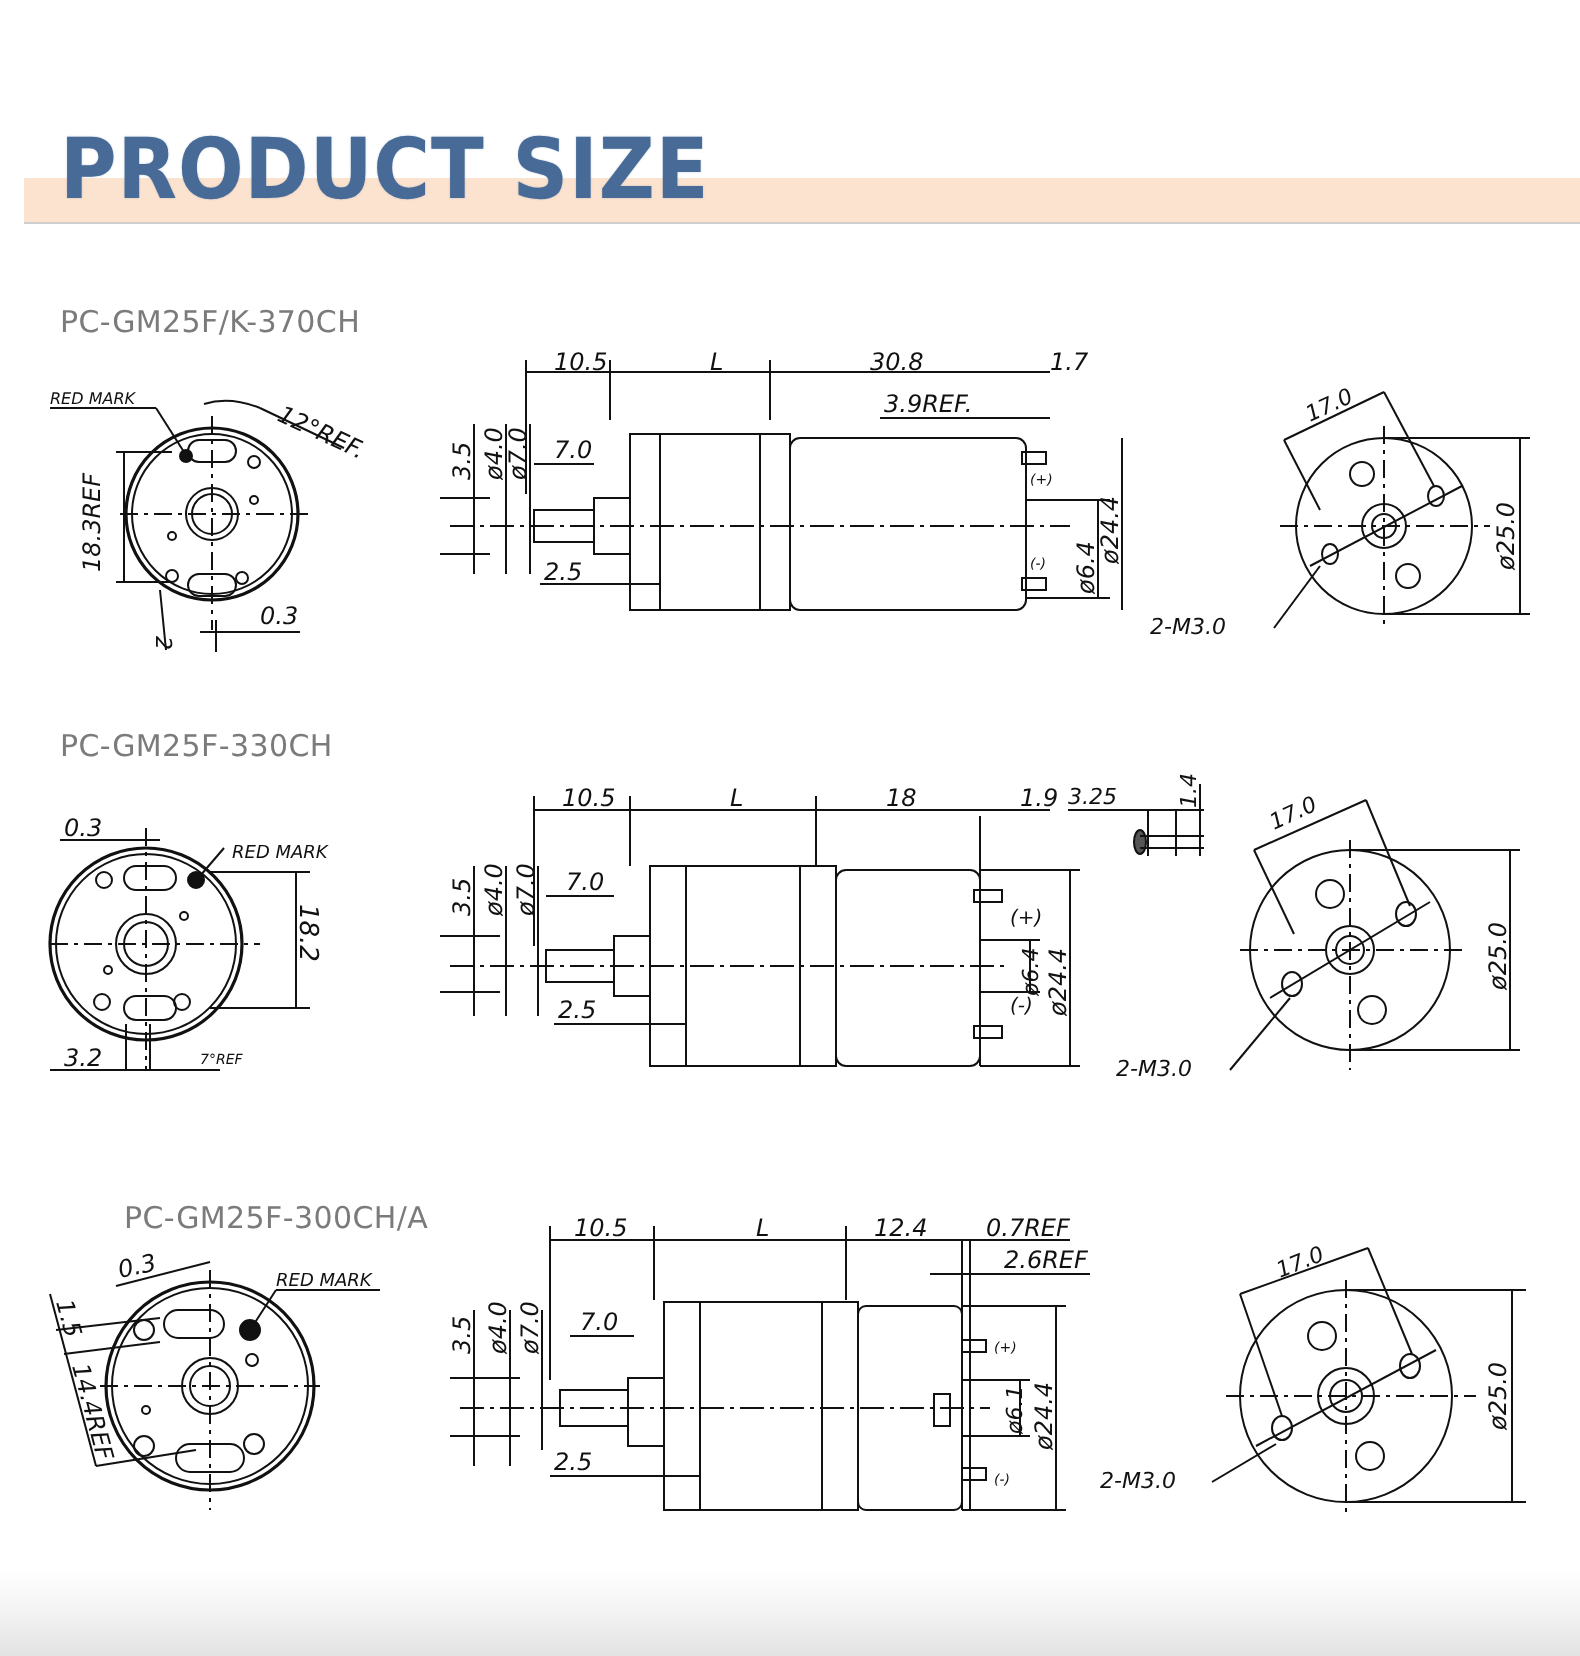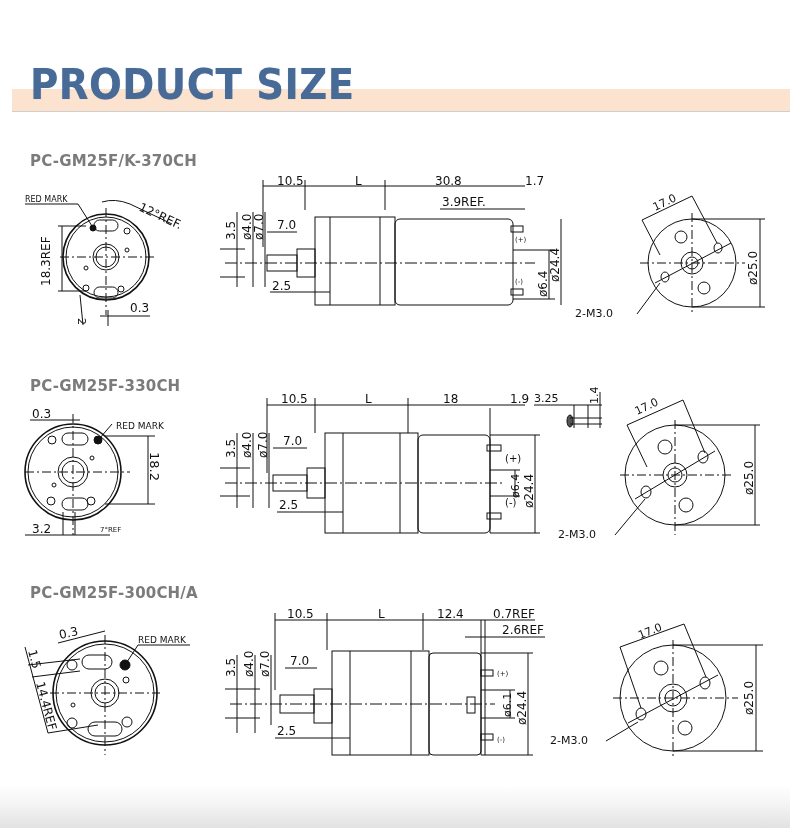--- a/index.html
+++ b/index.html
@@ -14,24 +14,24 @@
   }
   .page-title {
     position:absolute; left:30px; top:60px;
     font-family:"DejaVu Sans", sans-serif; font-weight:bold;
     font-size:42px; letter-spacing:0.5px; color:#476a96;
     transform:scaleX(0.92); transform-origin:left top;
     text-shadow:0 0 1px rgba(71,106,150,0.4);
   }
   .model-label {
     position:absolute; left:30px;
-    font-family:"DejaVu Sans", sans-serif; font-weight:bold;
+    font-family:"DejaVu Sans", sans-serif; font-weight:normal;
     font-size:15px; color:#7b7b7b; letter-spacing:0.2px;
   }
-  .drawing { position:absolute; }
+  .drawing { position:absolute;font-style:italic; }
   .drawing svg { display:block; overflow:visible; }
   svg text { font-family:"DejaVu Sans", sans-serif; fill:#111; }
   .footer-fade {
     position:absolute; left:0; top:785px; width:790px; height:43px;
     background:linear-gradient(to bottom, #ffffff 0%, #f4f4f4 45%, #e2e2e2 100%);
   }
 </style>
 </head>
 <body>
 
@@ -136,21 +136,21 @@
   <text x="80" y="26" font-size="11" stroke="none" transform="rotate(-25 80 26)">17.0</text>
   <line x1="117" y1="34" x2="190" y2="34"></line>
   <line x1="117" y1="122" x2="190" y2="122"></line>
   <line x1="185" y1="34" x2="185" y2="122"></line>
   <text x="182" y="100" font-size="12" stroke="none" transform="rotate(-90 182 100)">ø25.0</text>
   <line x1="62" y1="129" x2="85" y2="98"></line>
   <text x="0" y="132" font-size="11" stroke="none">2-M3.0</text>
 </svg>
 </div>
 
-<div class="model-label" style="top:377px;">PC-GM25F-330CH</div>
+<div class="model-label" style="top:364px;">PC-GM25F-330CH</div>
 
 <div class="drawing" style="left:20px;top:400px;">
 <svg width="190" height="145" viewBox="0 0 190 145" fill="none" stroke="#111" stroke-width="1">
   <text x="12" y="18" font-size="12" stroke="none">0.3</text>
   <line x1="10" y1="20" x2="60" y2="20"></line>
   <circle cx="53" cy="72" r="48" stroke-width="1.6"></circle>
   <circle cx="53" cy="72" r="45"></circle>
   <circle cx="53" cy="72" r="15"></circle>
   <circle cx="53" cy="72" r="11"></circle>
   <rect x="42" y="33" width="26" height="12" rx="6"></rect>
@@ -254,21 +254,21 @@
   <text x="82" y="20" font-size="11" stroke="none" transform="rotate(-25 82 20)">17.0</text>
   <line x1="120" y1="30" x2="205" y2="30"></line>
   <line x1="120" y1="130" x2="205" y2="130"></line>
   <line x1="200" y1="30" x2="200" y2="130"></line>
   <text x="198" y="100" font-size="12" stroke="none" transform="rotate(-90 198 100)">ø25.0</text>
   <line x1="60" y1="140" x2="90" y2="104"></line>
   <text x="3" y="143" font-size="11" stroke="none">2-M3.0</text>
 </svg>
 </div>
 
-<div class="model-label" style="top:584px;">PC-GM25F-300CH/A</div>
+<div class="model-label" style="top:600px;margin-left:32px;">PC-GM25F-300CH/A</div>
 
 <div class="drawing" style="left:20px;top:625px;">
 <svg width="190" height="140" viewBox="0 0 190 140" fill="none" stroke="#111" stroke-width="1">
   <line x1="38" y1="18" x2="85" y2="6"></line>
   <text x="40" y="14" font-size="12" stroke="none" transform="rotate(-12 40 14)">0.3</text>
   <circle cx="85" cy="68" r="52" stroke-width="1.6"></circle>
   <circle cx="85" cy="68" r="49"></circle>
   <circle cx="85" cy="68" r="14"></circle>
   <circle cx="85" cy="68" r="10"></circle>
   <rect x="62" y="30" width="30" height="14" rx="7"></rect>

